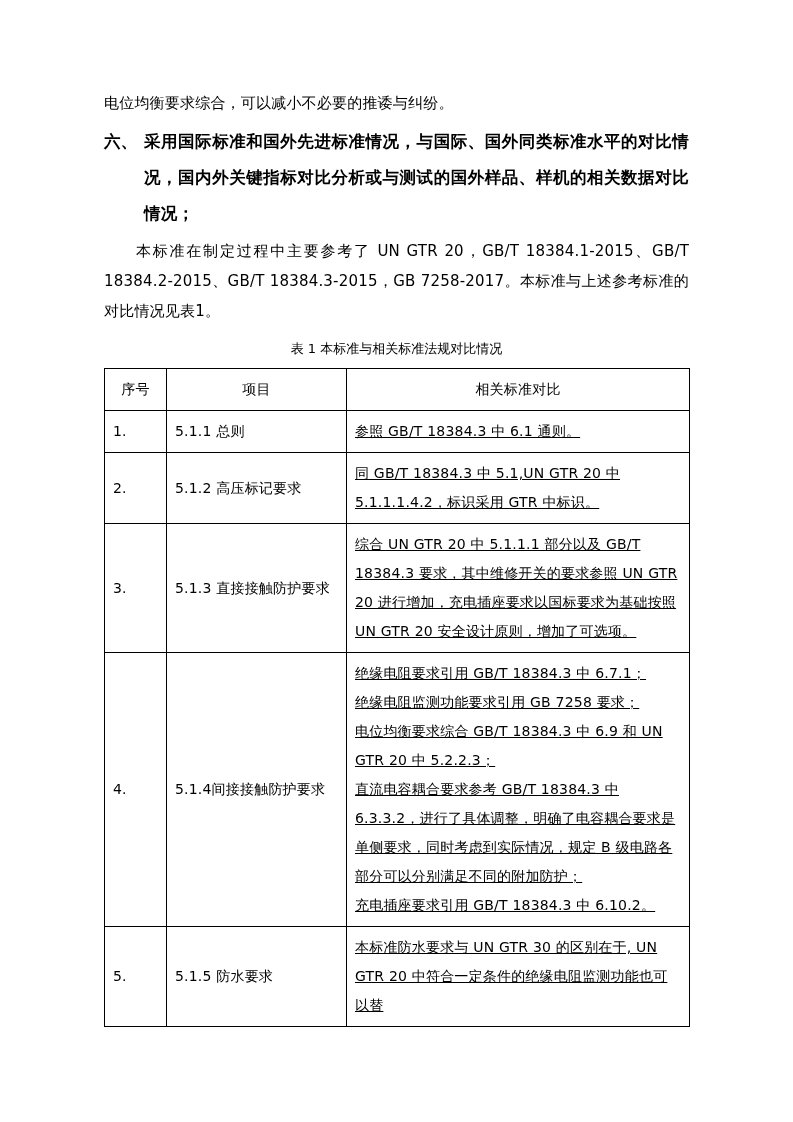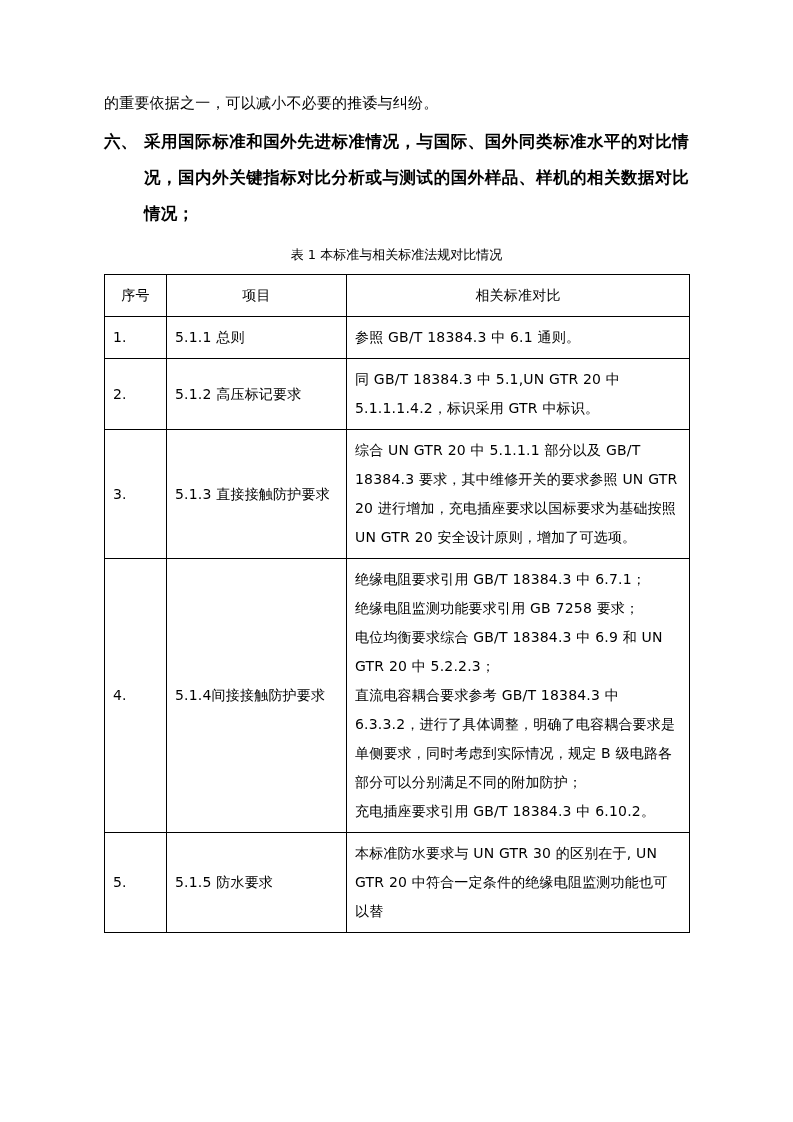--- a/index.html
+++ b/index.html
@@ -76,38 +76,40 @@
   col.c3 { width: 343px; }
   td.idx {
     text-align: center;
   }
   td.item {
     text-align: left;
     padding-left: 14px;
   }
   td.desc {
     text-align: justify;
+    text-decoration: underline;
   }
   .nowrapjust {
     text-align: justify;
     text-justify: inter-ideograph;
   }
 </style>
 </head>
 <body>
 
 <div class="page">
 
-  <p class="para">的重要依据之一，可以减小不必要的推诿与纠纷。</p>
+  <p class="para">电位均衡要求综合，可以减小不必要的推诿与纠纷。</p>
 
   <div class="section-heading">
     <span class="num">六、</span>
     <span class="txt">采用国际标准和国外先进标准情况，与国际、国外同类标准水平的对比情况，国内外关键指标对比分析或与测试的国外样品、样机的相关数据对比情况；</span>
   </div>
 
+  <p class="para indent">本标准在制定过程中主要参考了 UN GTR 20，GB/T 18384.1-2015、GB/T 18384.2-2015、GB/T 18384.3-2015，GB 7258-2017。本标准与上述参考标准的对比情况见表1。</p>
 
   <div class="table-caption">表 1 本标准与相关标准法规对比情况</div>
 
   <table class="cmp">
     <colgroup>
       <col class="c1">
       <col class="c2">
       <col class="c3">
     </colgroup>
     <thead>

